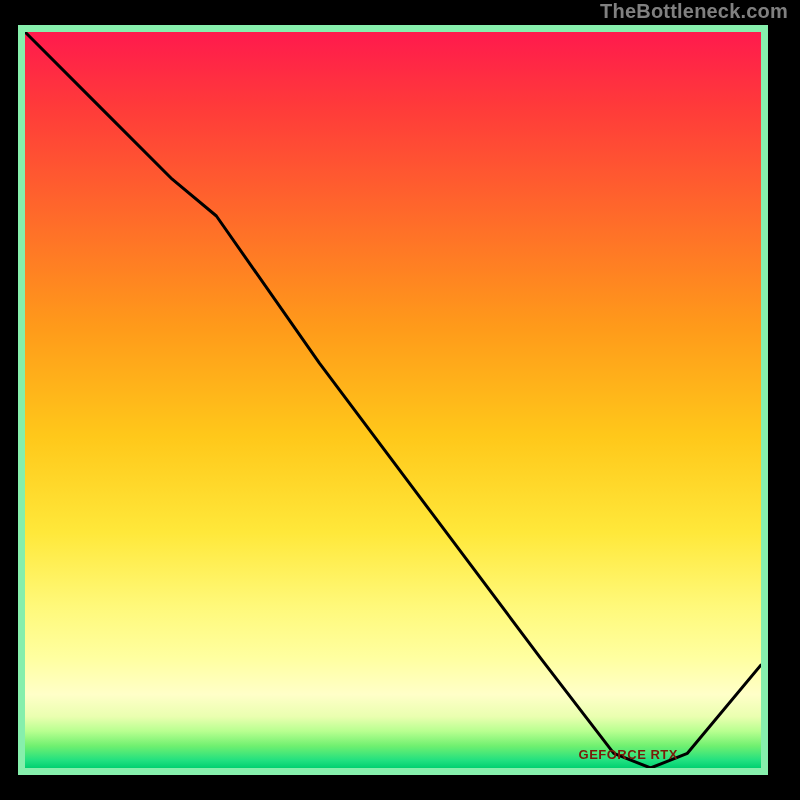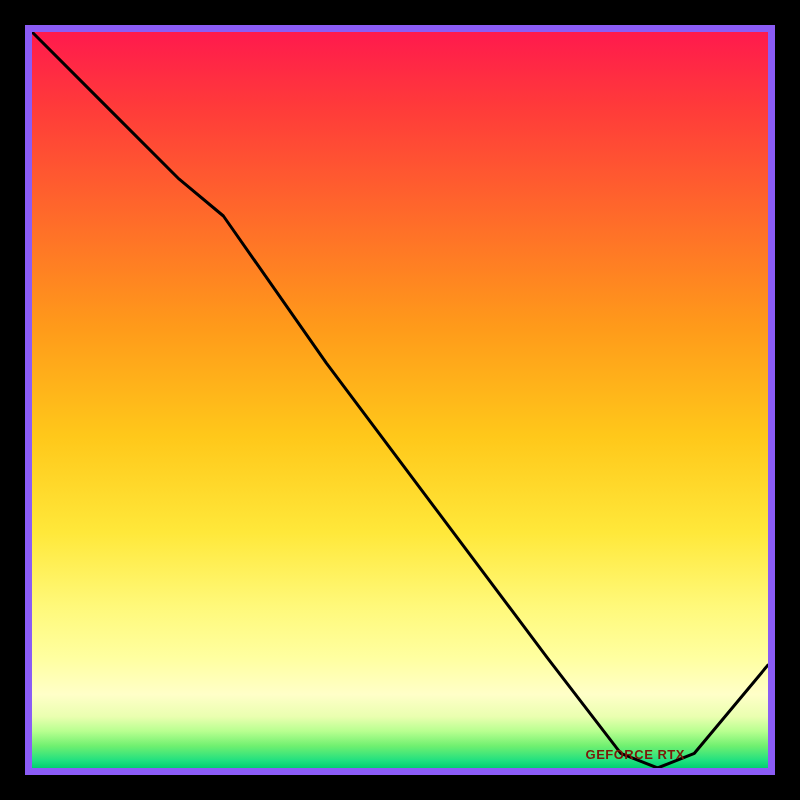--- a/index.html
+++ b/index.html
@@ -22,25 +22,25 @@
     top: 0;
     right: 12px;
     color: #808080;
     font-size: 20px;
     font-weight: 600;
     letter-spacing: 0.2px;
   }
   
   .plot-frame {
     position: absolute;
-    left: 25px;
+    left: 18px;
     top: 25px;
     width: 750px;
     height: 750px;
-    background: #8b5cf6;
+    background: #86efac;
   }
   .plot-area {
     position: absolute;
     left: 7px;
     top: 7px;
     width: 736px;
     height: 736px;
     
     background: linear-gradient(
       to bottom,
@@ -76,20 +76,21 @@
     font-weight: 700;
     letter-spacing: 0.5px;
     white-space: nowrap;
   }
 </style>
 </head>
 <body>
 
 <div class="canvas">
 
+  <div class="attribution">TheBottleneck.com</div>
 
   <div class="plot-frame">
     <div class="plot-area">
 
       <svg class="line-layer" viewBox="0 0 736 736" preserveAspectRatio="none">
         <path id="series-path" fill="none" stroke="#000" stroke-width="3" stroke-linejoin="round" stroke-linecap="round" d="M0.0 0.0 L73.6 73.6 L147.2 147.2 L191.4 184.0 L294.4 331.2 L404.8 478.4 L515.2 625.6 L588.8 721.3 L625.6 736.0 L662.4 721.3 L736.0 633.0 "></path>
       </svg>
 
       <div id="series-label" class="series-label" style="left: 553.52px; top: 714.64px;">GEFORCE RTX</div>
 

